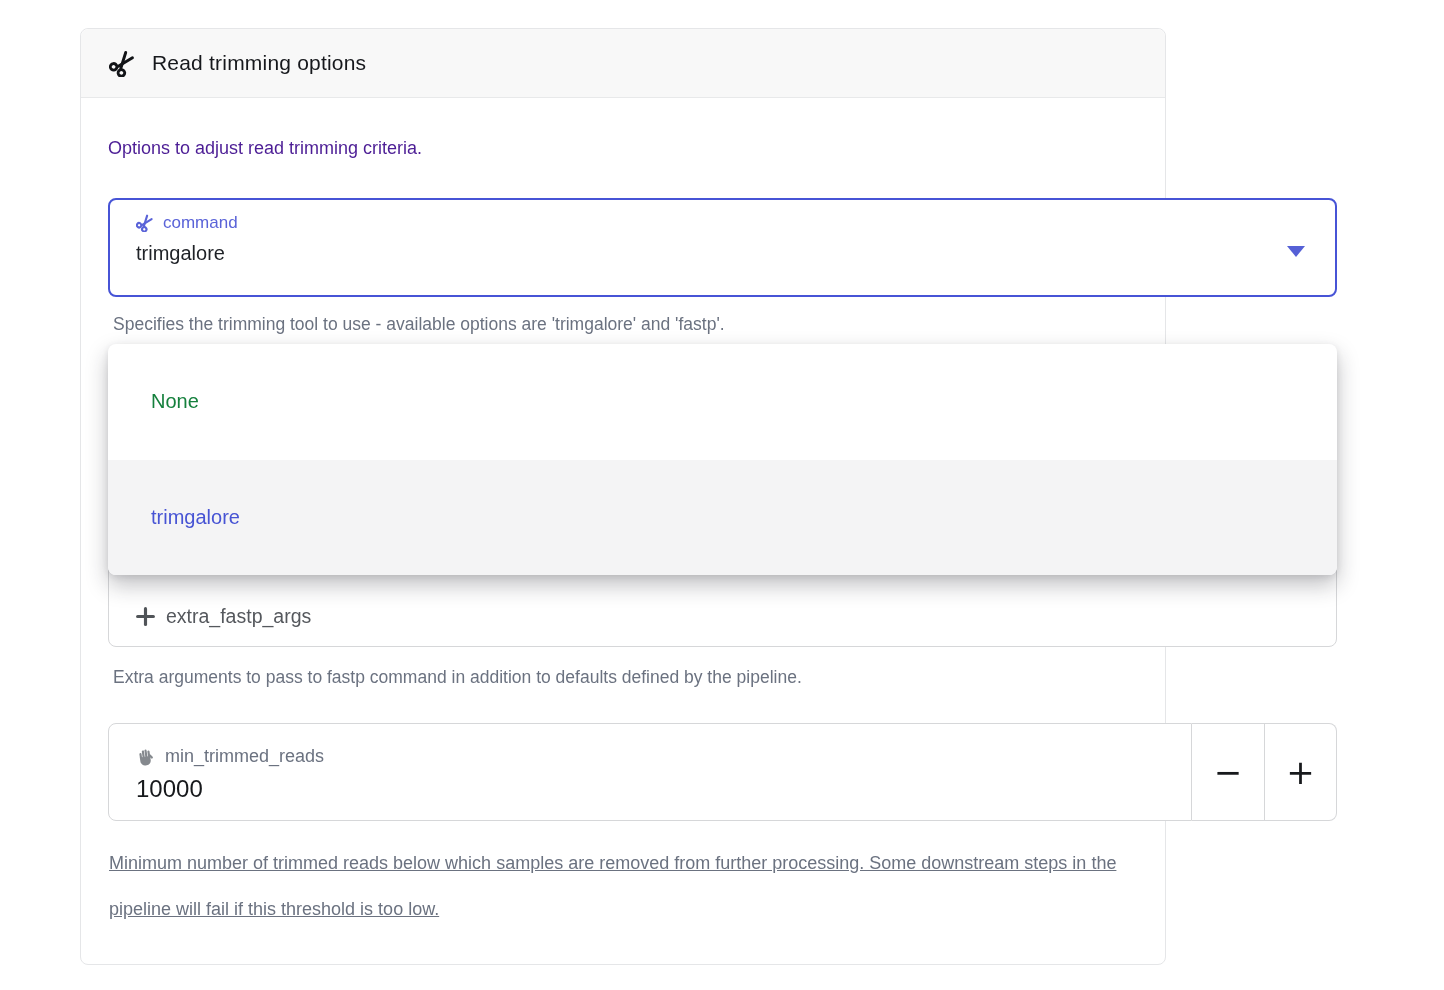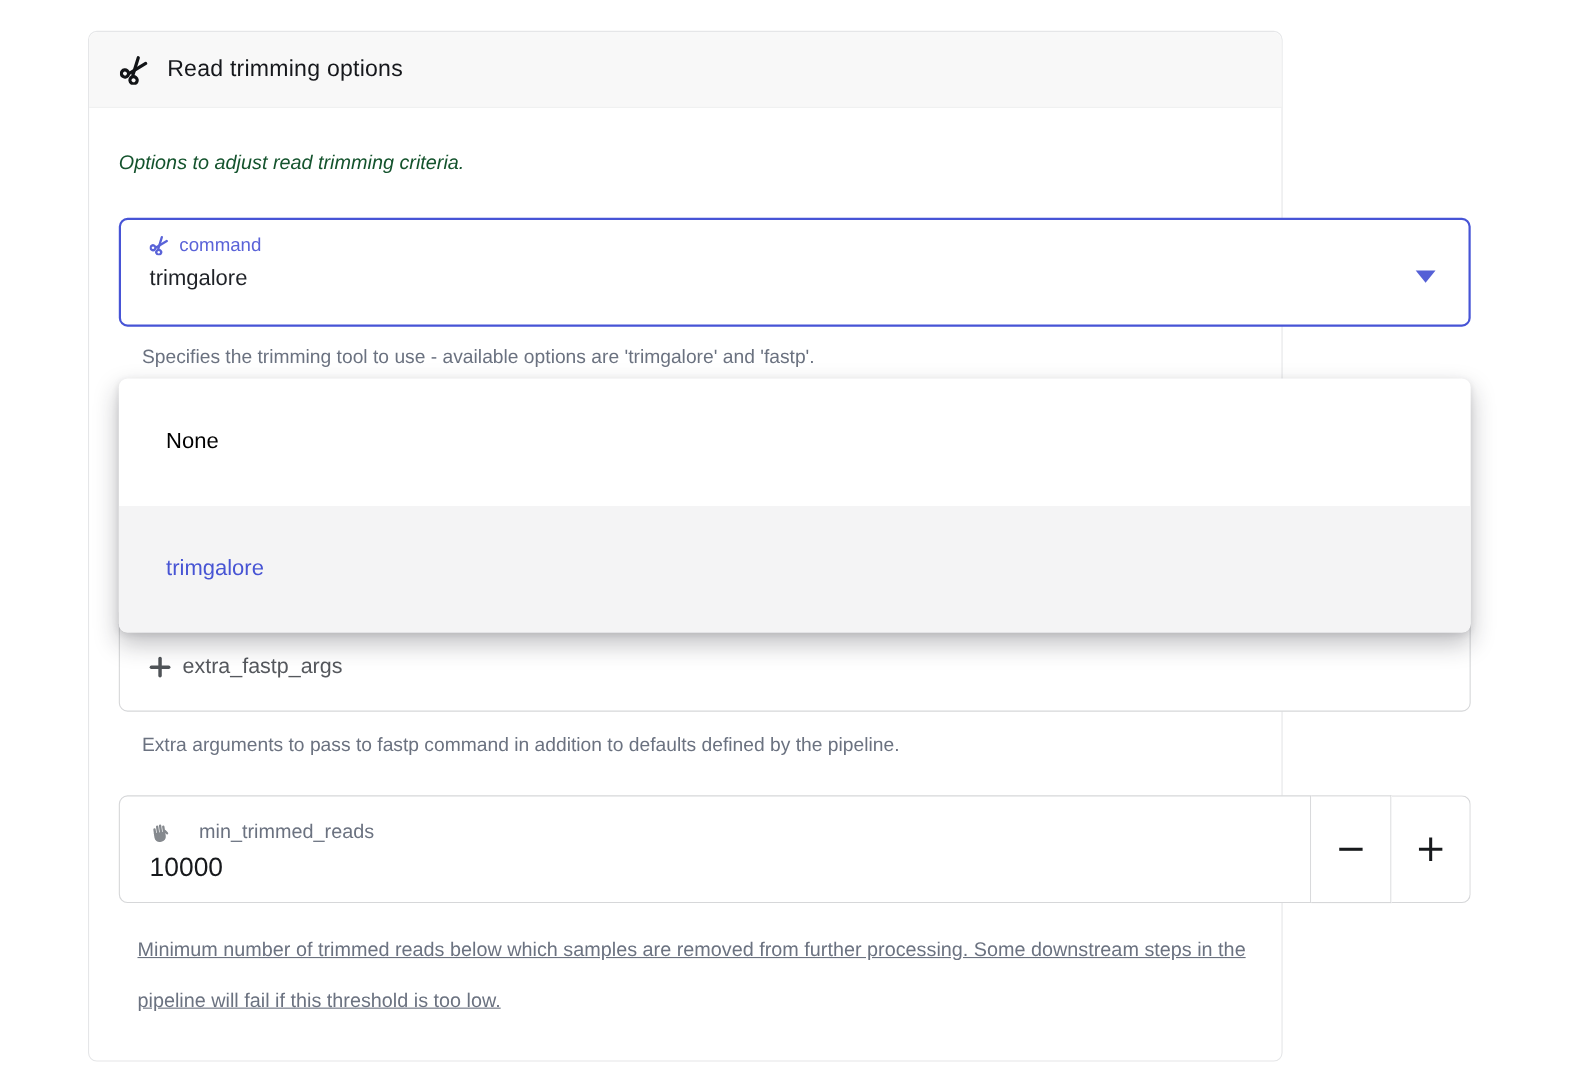--- a/index.html
+++ b/index.html
@@ -4,47 +4,47 @@
 <style>
   * { margin:0; padding:0; box-sizing:border-box; }
   html,body { width:1444px; height:990px; background:#ffffff;
     font-family:"Liberation Sans","DejaVu Sans",sans-serif; }
   .card { position:absolute; left:80px; top:28px; width:1086px; height:937px;
     background:#fff; border:1px solid #e5e6e8; border-radius:8px; }
   .card-header { height:69px; background:#f8f8f8; border-bottom:1px solid #e8e9ea;
     border-radius:8px 8px 0 0; display:flex; align-items:center; padding-left:28px; gap:16px; }
   .card-title { font-size:21px; font-weight:500; color:#16181c; letter-spacing:.2px; }
   .abs { position:absolute; }
-  .muted { color:#14532d;font-style:italic; }
+  .muted { color:#4c1d95; }
   .description { left:27px; top:109px; font-size:18px; }
   
   .select-field { left:27px; top:169px; width:1229px; height:99px;
     border:2px solid #4754d6; border-radius:8px; background:#fff;
     padding:13px 0 0 26px; cursor:pointer; }
   .field-label-row { display:flex; align-items:center; gap:9px; }
   .label-accent { font-size:17px; color:#5a63d8; }
   .select-value { margin-top:9px; font-size:20px; color:#1f2227; }
   .caret-down { position:absolute; right:30px; top:46px; width:0; height:0;
     border-left:9px solid transparent; border-right:9px solid transparent;
     border-top:11px solid #5560d6; }
-  .helper { font-size:17.5px; color:#6b7280;margin-left:16px; }
+  .helper { font-size:17.5px; color:#6b7280; }
   .helper1 { left:32px; top:285px; }
   
   .dropdown { left:27px; top:315px; width:1229px; height:231px; background:#fff;
     border-radius:8px; z-index:10;
     box-shadow:0 10px 22px rgba(28,30,40,.28), 0 2px 6px rgba(28,30,40,.10);
     display:flex; flex-direction:column; overflow:hidden; }
   .dd-option { flex:1; display:flex; align-items:center; padding-left:43px;
     font-size:20px; color:#1f2227; cursor:pointer; }
-  .dd-none { color:#000000; }
+  .dd-none { color:#15803d; }
   .dd-selected { background:#f4f4f5; color:#4754d4; }
   
   .extra-field { left:27px; top:520px; width:1229px; height:98px;
     border:1px solid #d6d7d9; border-radius:8px; background:#fff; z-index:1;
-    display:flex; align-items:flex-end; padding:0 0 28px 26px; cursor:text; }
+    display:flex; align-items:flex-end; padding:0 0 18px 26px; cursor:text; }
   .extra-label-row { display:flex; align-items:center; gap:10px; }
   .extra-label { font-size:19.5px; color:#55585d; }
   .helper2 { left:32px; top:638px; }
   
   .min-group { left:27px; top:694px; width:1229px; height:98px; display:flex; }
   .min-input { flex:1; border:1px solid #d6d7d9; border-radius:8px 0 0 8px;
     background:#fff; padding:22px 0 0 27px; cursor:text; }
   .min-value { margin-top:8px; font-size:24px; color:#17191c; }
   .step-btn { width:73px; border:1px solid #d6d7d9; border-left:none; background:#fff;
     display:flex; align-items:center; justify-content:center; font-size:34px;

